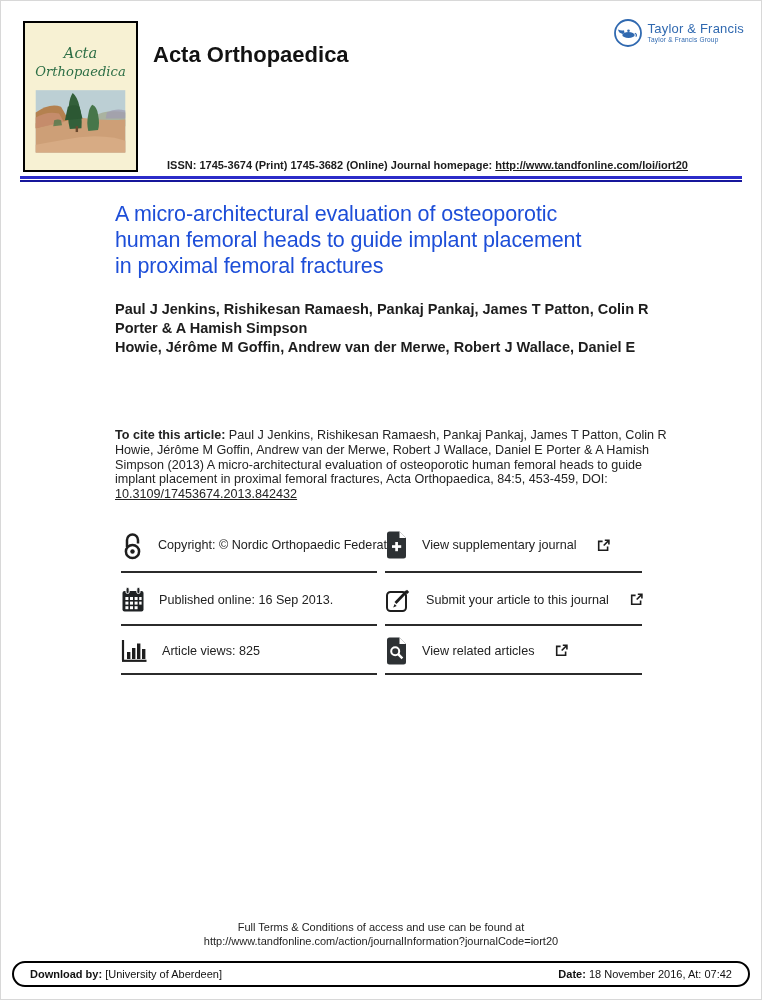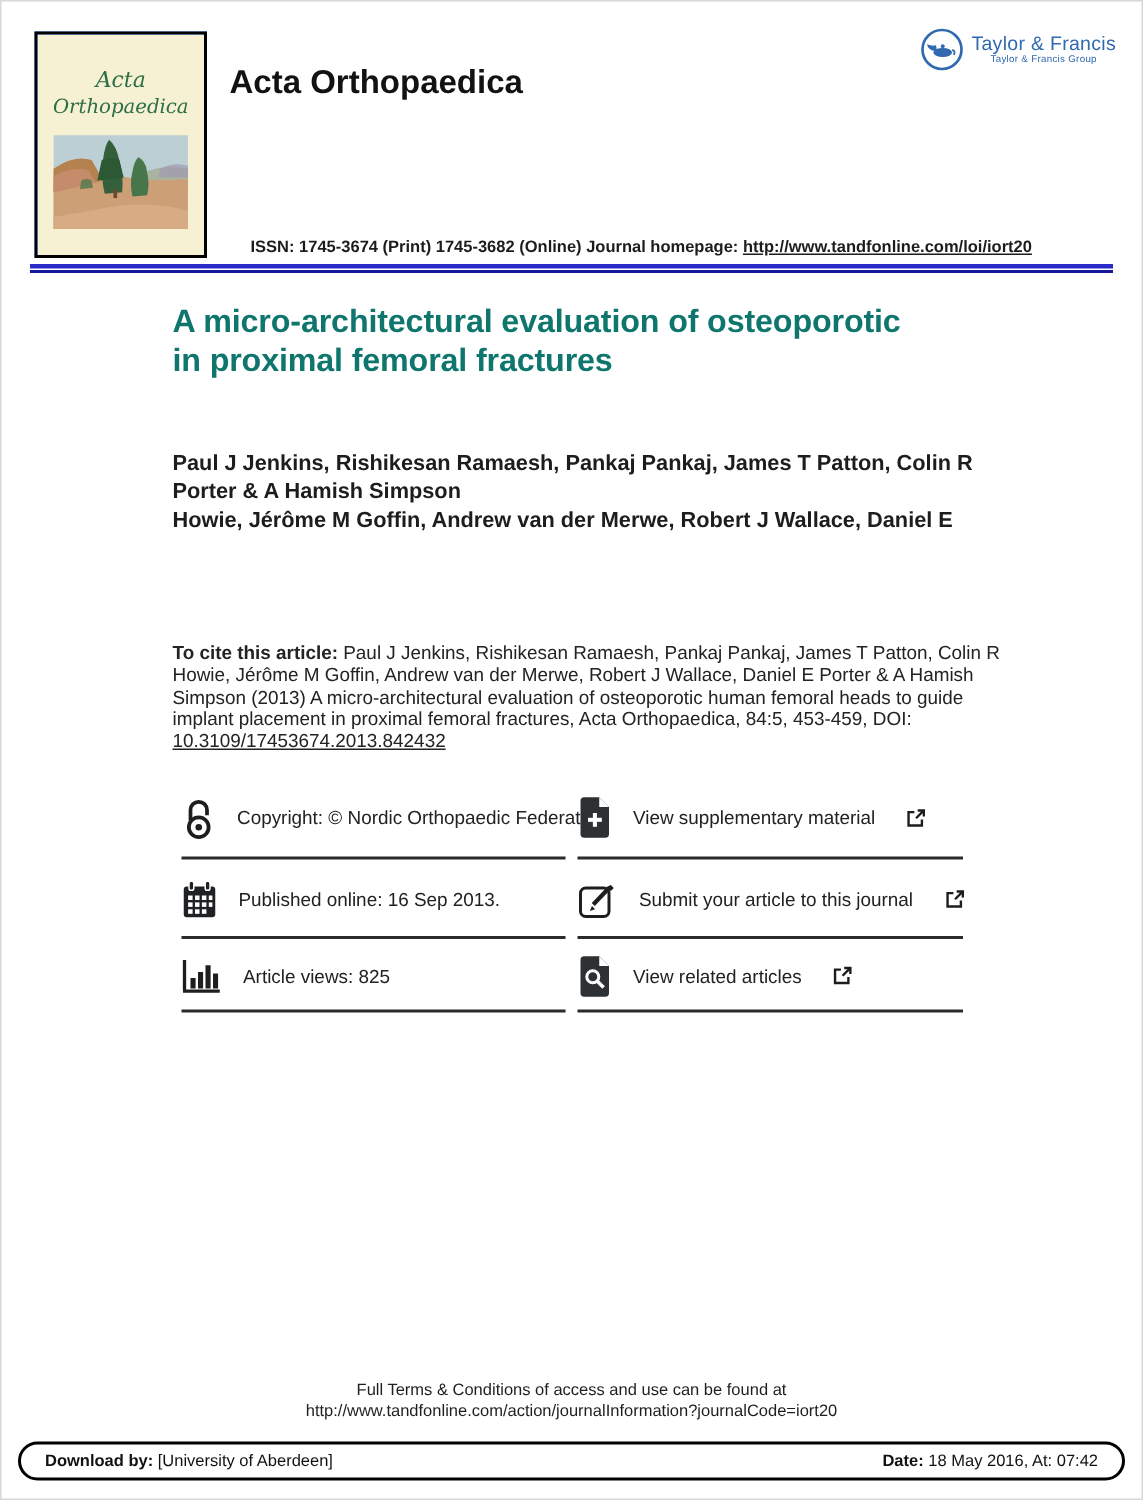--- a/index.html
+++ b/index.html
@@ -8,35 +8,35 @@
   .page { position:relative; width:762px; height:1000px; background:#fff; overflow:hidden;
           box-shadow: inset 0 0 0 1px #d8d8d8; }
 
   
   .cover { position:absolute; left:23px; top:21px; width:115px; height:151px;
            border:2px solid #000; background:#3b82f6; }
   .cover svg { display:block; width:100%; height:100%; }
 
   .journal-name { position:absolute; left:153px; top:42px; font-size:22px; font-weight:700; color:#121212; }
 
-  .tf-logo { position:absolute; right:18px; top:18px; display:flex; align-items:center; gap:5px;text-align:center; }
+  .tf-logo { position:absolute; right:18px; top:18px; display:flex; align-items:center; gap:5px; }
   .tf-logo .txt { display:flex; flex-direction:column; line-height:1.05; }
   .tf-name { font-size:13px; color:#3069b0; font-weight:400; letter-spacing:.2px; }
   .tf-group { font-size:6.5px; color:#3069b0; margin-top:2px; letter-spacing:.2px; }
 
   .issn-line { position:absolute; left:167px; top:159px; font-size:11px; font-weight:700; color:#1c1c1c; white-space:nowrap; }
   .issn-line .u { text-decoration:underline; color:#1c1c1c; }
 
   .rule { position:absolute; left:20px; top:176px; width:722px; height:6px; }
   .rule .r1 { height:3px; background:#2b2bc9; }
   .rule .r2 { height:2px; background:#17179b; margin-top:1px; }
 
   
   .title { position:absolute; left:115px; top:201px; width:548px;
-           font-size:21.5px; font-weight:700; line-height:26px; color:#0f766e; letter-spacing:-.1px; }
+           font-size:21.5px; font-weight:400; line-height:26px; color:#1d4ed8; letter-spacing:-.1px; }
   .authors { position:absolute; left:115px; top:300px; width:548px;
              font-size:14.5px; font-weight:700; line-height:19px; color:#1d1d1d; }
   .cite { position:absolute; left:115px; top:384px; width:552px;
           font-size:12.6px; line-height:14.8px; color:#232323;margin-top:44px; }
   .cite b { font-weight:700; }
   .u { text-decoration:underline; }
   .link-line { position:absolute; left:115px; top:467px; font-size:12.8px; color:#232323; }
   .link-line b { font-weight:700; margin-right:8px; }
 
   
@@ -106,20 +106,21 @@
     <span>ISSN: 1745-3674 (Print) 1745-3682 (Online) Journal homepage: </span><a class="u">http://www.tandfonline.com/loi/iort20</a>
   </div>
 
   <div class="rule">
     <div class="r1"></div>
       <div class="r2"></div>
   </div>
 
   <h1 class="title">
     <div>A micro-architectural evaluation of osteoporotic</div>
+    <div>human femoral heads to guide implant placement</div>
     <div>in proximal femoral fractures</div>
   </h1>
 
   <div class="authors">
     <div>Paul J Jenkins, Rishikesan Ramaesh, Pankaj Pankaj, James T Patton, Colin R</div>
     <div>Porter &amp; A Hamish Simpson</div>
     <div>Howie, Jérôme M Goffin, Andrew van der Merwe, Robert J Wallace, Daniel E</div>
   </div>
 
   <p class="cite"><b>To cite this article: </b><span>Paul J Jenkins, Rishikesan Ramaesh, Pankaj Pankaj, James T Patton, Colin R Howie, Jérôme M Goffin, Andrew van der Merwe, Robert J Wallace, Daniel E Porter &amp; A Hamish Simpson (2013) A micro-architectural evaluation of osteoporotic human femoral heads to guide implant placement in proximal femoral fractures, Acta Orthopaedica, 84:5, 453-459, DOI: </span><span class="u">10.3109/17453674.2013.842432</span></p>
@@ -134,21 +135,21 @@
     <span class="lbl">Copyright: © Nordic Orthopaedic Federation</span>
   </div>
 
   <div class="cell c-r row1">
     <svg width="23" height="28" viewBox="0 0 23 28">
       <path d="M2 3 a2.5 2.5 0 0 1 2.5 -2.5 H14.5 L21 7 V25 a2.5 2.5 0 0 1 -2.5 2.5 H4.5 A2.5 2.5 0 0 1 2 25 Z" fill="#2d3134"></path>
       <path d="M14.5 0.5 V7 H21 Z" fill="#ffffff"></path>
       <rect x="7" y="14.2" width="9.2" height="2.7" fill="#fff"></rect>
       <rect x="10.25" y="11" width="2.7" height="9.2" fill="#fff"></rect>
     </svg>
-    <span class="lbl">View supplementary material</span>
+    <span class="lbl">View supplementary journal</span>
     <svg class="ext" width="13" height="13" viewBox="0 0 13 13">
       <path d="M10.6 7.4 V11.3 H1.7 V2.4 H5.6" fill="none" stroke="#1d1d1d" stroke-width="1.6"></path>
       <path d="M7.8 1.3 H11.9 V5.4" fill="none" stroke="#1d1d1d" stroke-width="1.6"></path>
       <path d="M11.6 1.6 L6.7 6.5" stroke="#1d1d1d" stroke-width="1.6"></path>
     </svg>
   </div>
 
   <div class="cell c-l row2">
     <svg width="24" height="26" viewBox="0 0 24 26">
       <rect x="1.5" y="4" width="21" height="20.5" rx="2" fill="#1f2224"></rect>
@@ -213,16 +214,16 @@
     </svg>
   </div>
 
   <div class="terms">
     <div>Full Terms &amp; Conditions of access and use can be found at</div>
     <div>http://www.tandfonline.com/action/journalInformation?journalCode=iort20</div>
   </div>
 
   <div class="dlbar">
     <span><b>Download by: </b><span>[University of Aberdeen]</span></span>
-    <span><b>Date: </b><span>18 May 2016, At: 07:42</span></span>
+    <span><b>Date: </b><span>18 November 2016, At: 07:42</span></span>
   </div>
 
 </div>
 
 </body></html>

